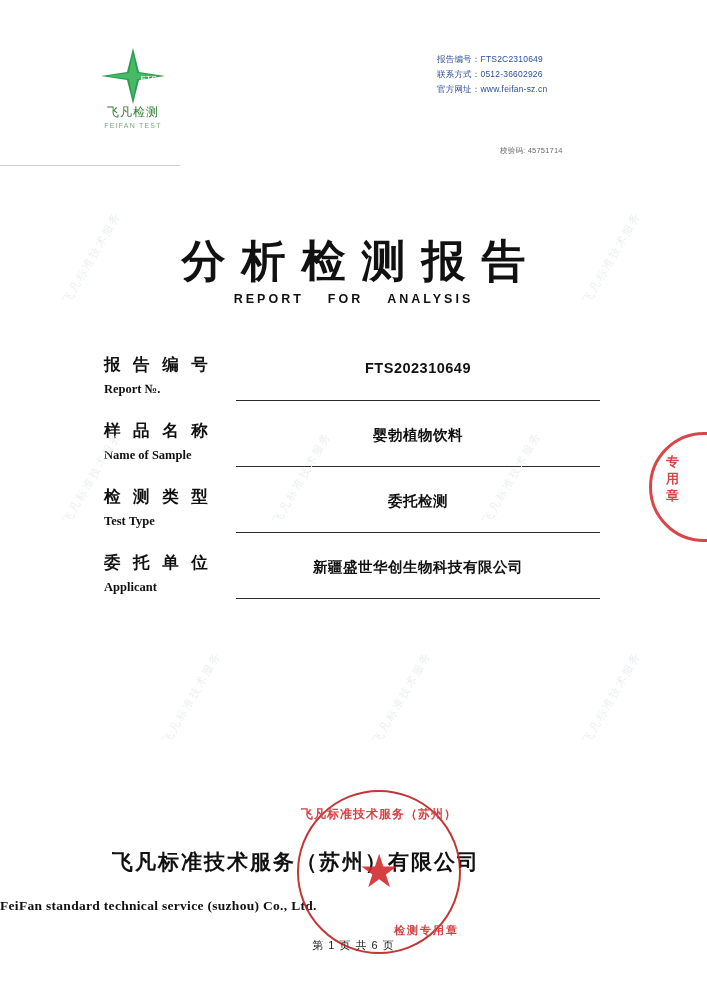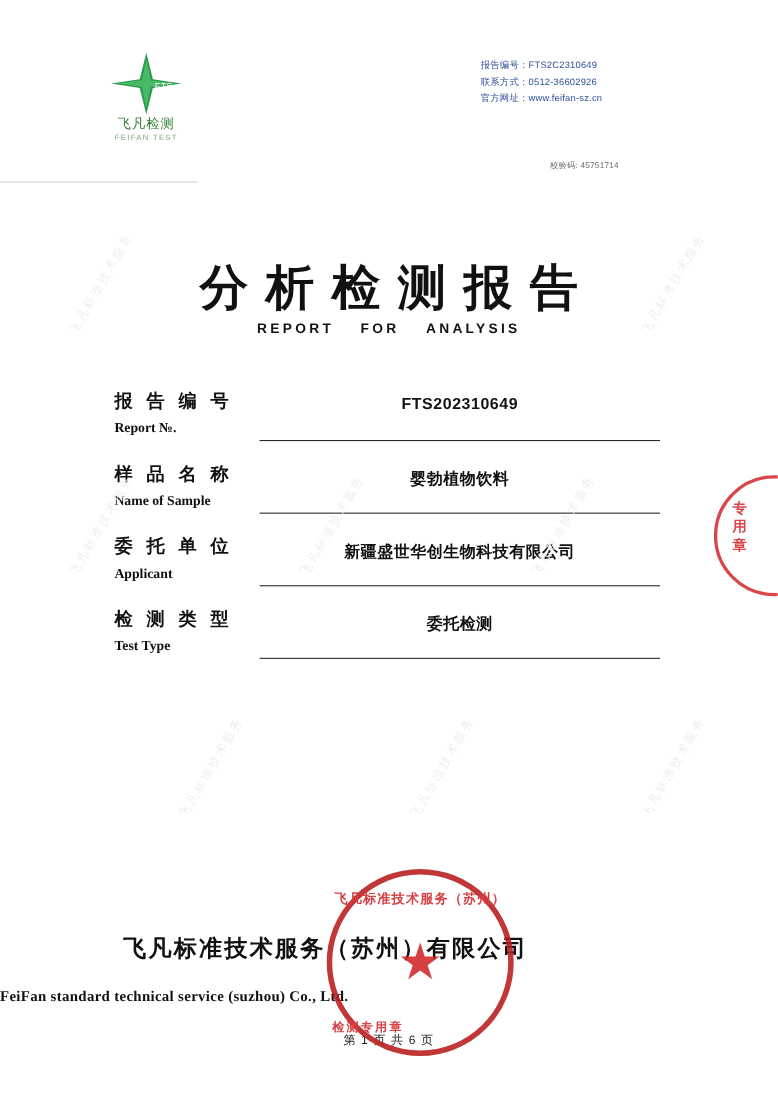--- a/index.html
+++ b/index.html
@@ -185,21 +185,21 @@
     background: #2b2b2b;
   }
 
   
   .seal {
     position: absolute;
     left: 297px;
     top: 790px;
     width: 160px;
     height: 160px;
-    border: 5px solid #b91c1c;
+    border: 2px solid #b91c1c;
     border-radius: 50%;
     color: #d2262a;
     opacity: 0.88;
   }
   .seal-star {
     position: absolute;
     left: 50%;
     top: 50%;
     transform: translate(-50%, -50%);
     font-size: 46px;
@@ -216,21 +216,21 @@
     font-size: 12px;
     font-weight: bold;
     letter-spacing: 1px;
     color: #d2262a;
   }
   .seal-bottom-text {
     position: absolute;
     left: 0;
     bottom: 14px;
     width: 160px;
-    text-align: left;
+    text-align: right;
     font-family: "Liberation Sans", sans-serif;
     font-size: 11px;
     font-weight: bold;
     letter-spacing: 2px;
     color: #d2262a;
     margin-top: 14px;
   }
 
   .side-seal {
     position: absolute;
@@ -357,30 +357,30 @@
   </div>
 
   <div class="field-row">
     <div class="field-label-cn">样 品 名 称</div>
     <div class="field-label-en">Name of Sample</div>
     <div class="field-value">婴勃植物饮料</div>
     <div class="field-line"></div>
   </div>
 
   <div class="field-row">
+    <div class="field-label-cn">检 测 类 型</div>
+    <div class="field-label-en">Test Type</div>
+    <div class="field-value">委托检测</div>
+    <div class="field-line"></div>
+  </div>
+
+  <div class="field-row">
     <div class="field-label-cn">委 托 单 位</div>
     <div class="field-label-en">Applicant</div>
     <div class="field-value">新疆盛世华创生物科技有限公司</div>
-    <div class="field-line"></div>
-  </div>
-
-  <div class="field-row">
-    <div class="field-label-cn">检 测 类 型</div>
-    <div class="field-label-en">Test Type</div>
-    <div class="field-value">委托检测</div>
     <div class="field-line"></div>
   </div>
 
 </div>
 
 <div class="watermark" style="left:40px; top:470px;">飞凡标准技术服务</div>
 <div class="watermark" style="left:250px; top:470px;">飞凡标准技术服务</div>
 <div class="watermark" style="left:460px; top:470px;">飞凡标准技术服务</div>
 <div class="watermark" style="left:140px; top:690px;">飞凡标准技术服务</div>
 <div class="watermark" style="left:350px; top:690px;">飞凡标准技术服务</div>

